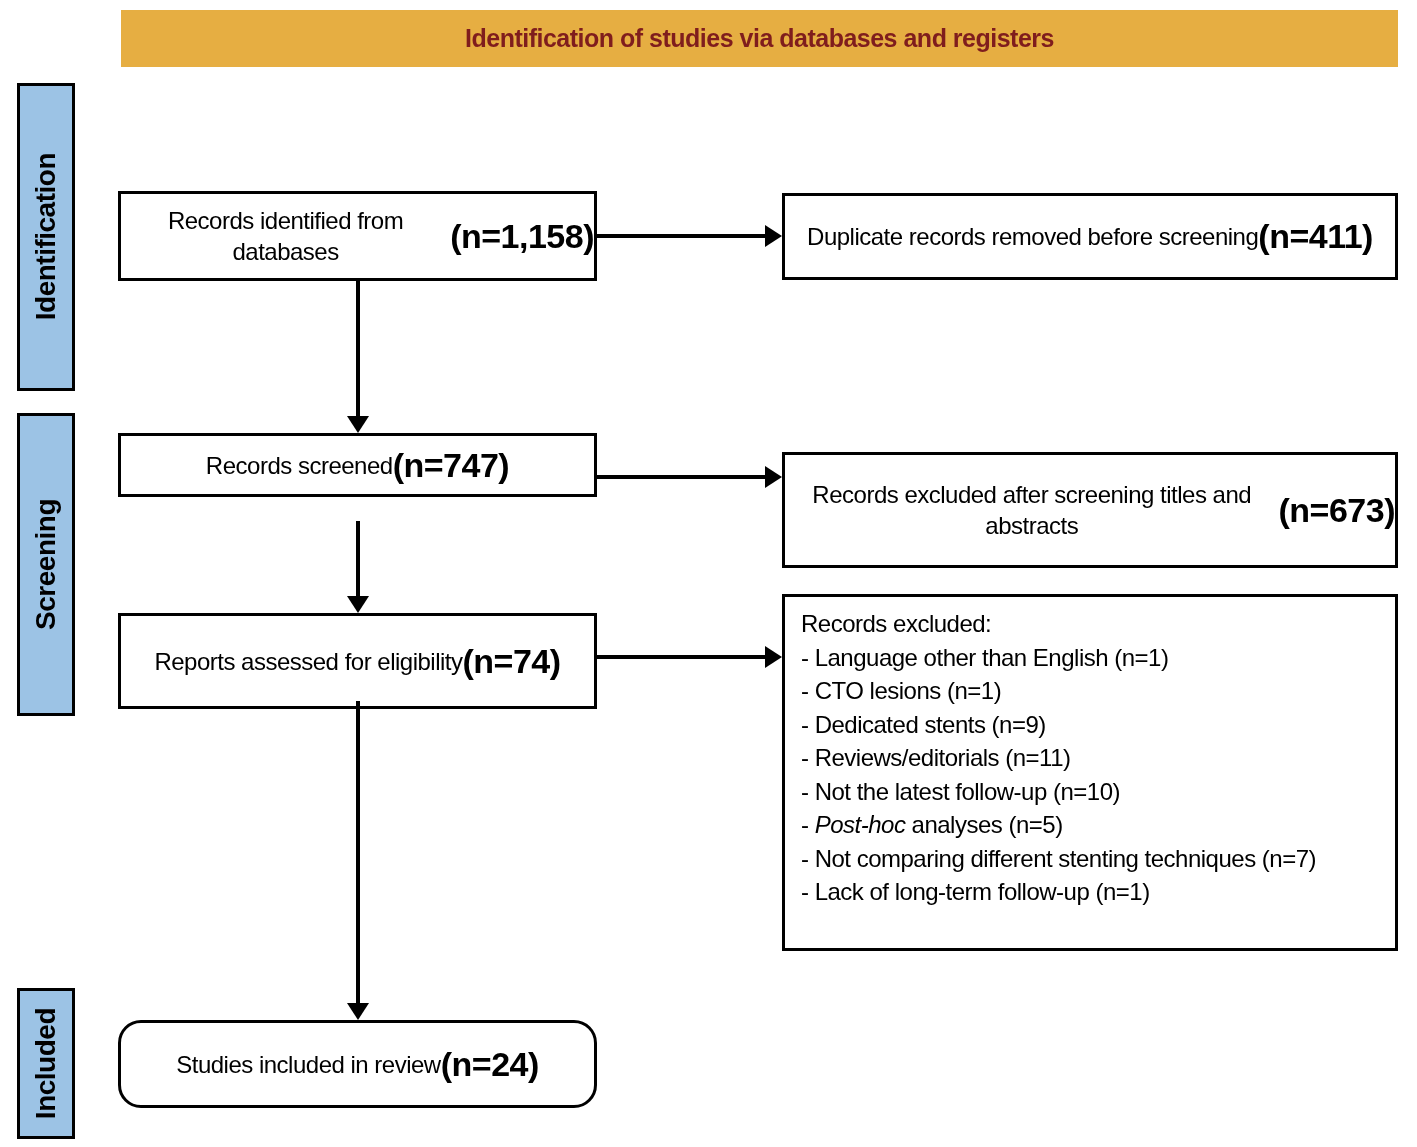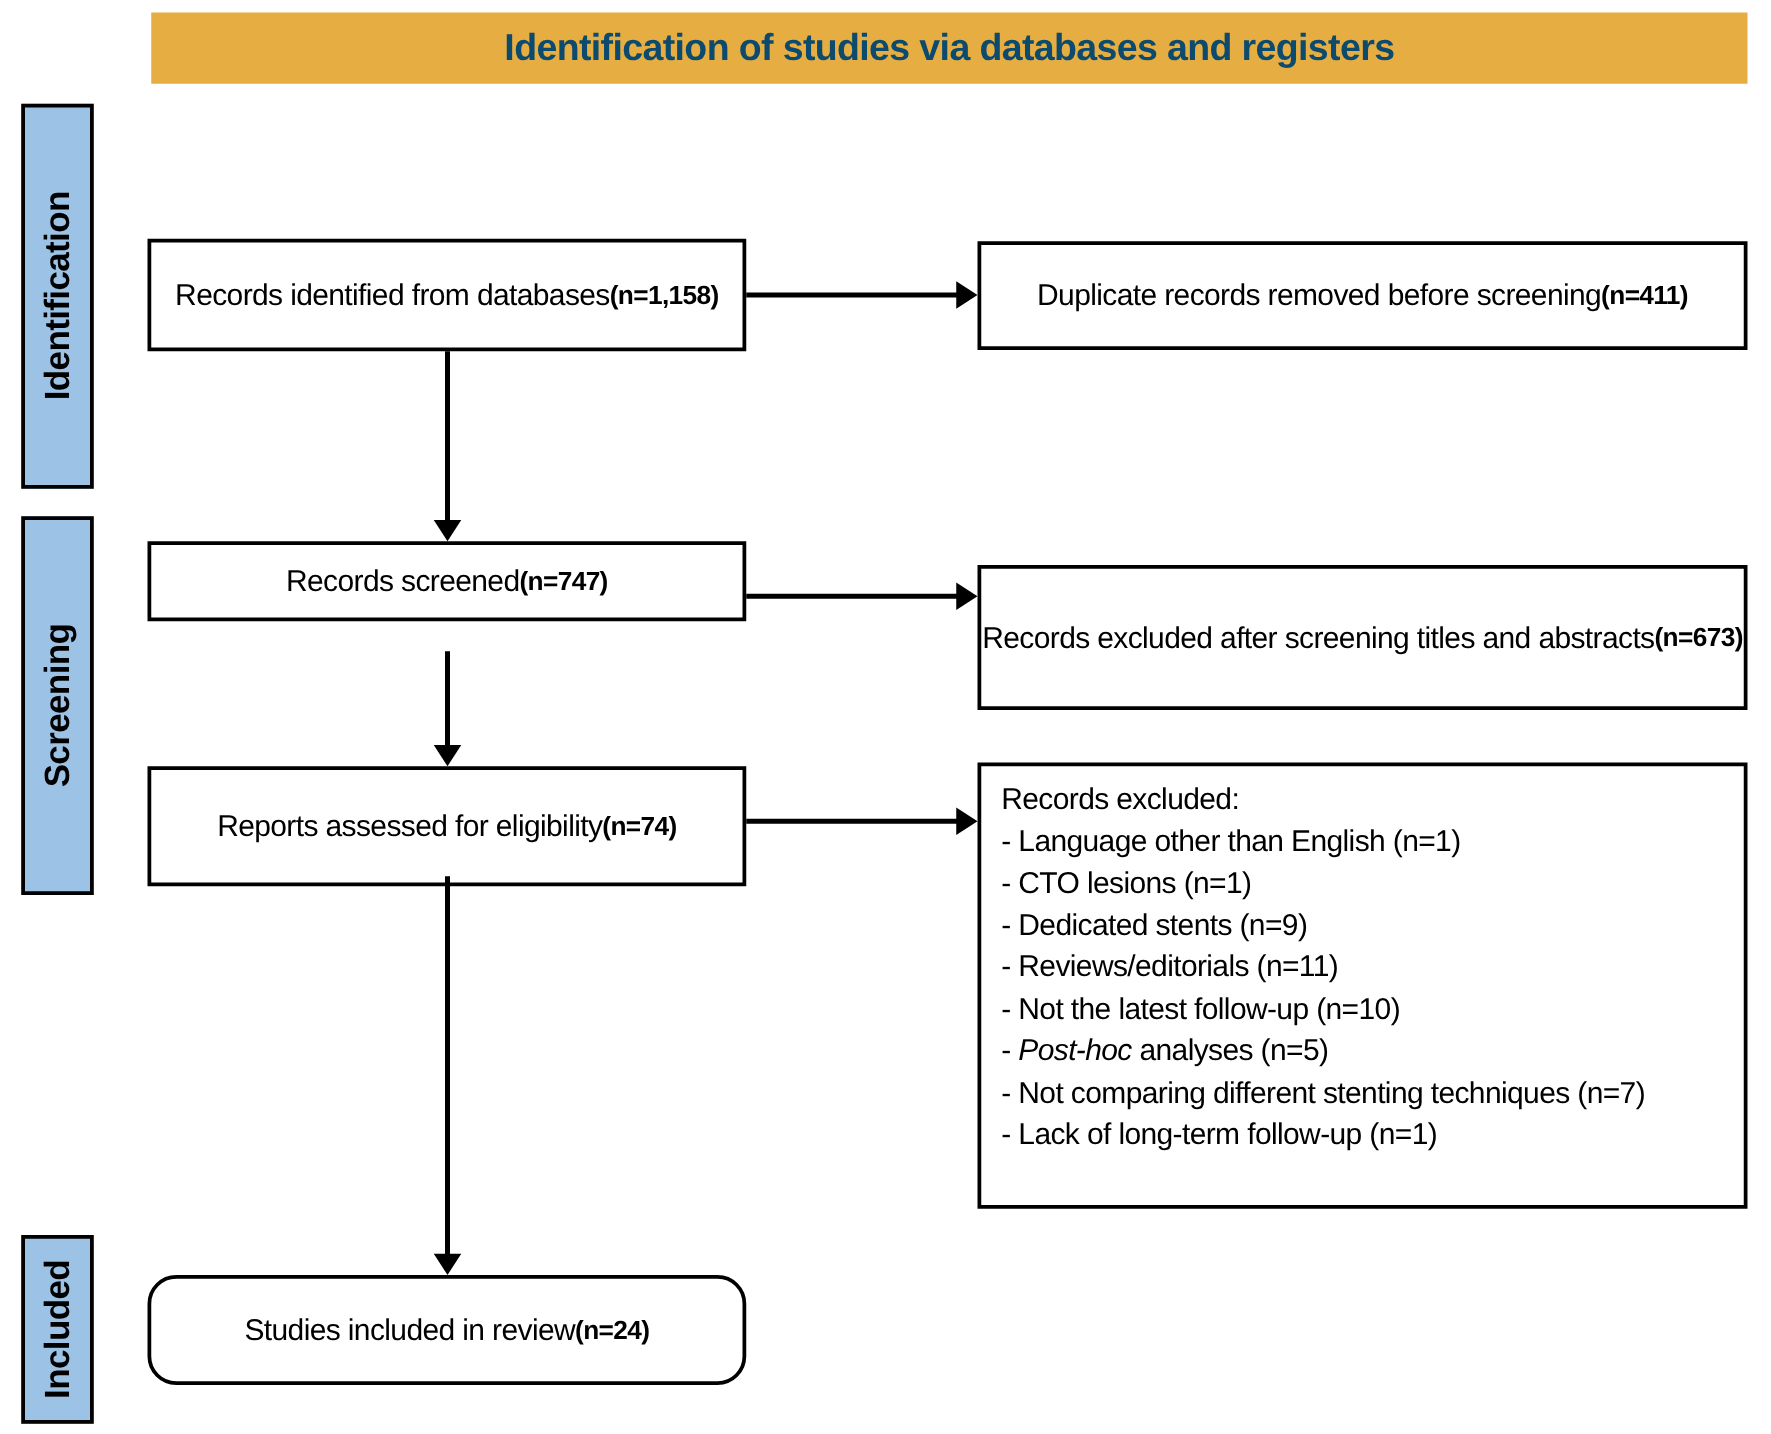--- a/index.html
+++ b/index.html
@@ -17,23 +17,23 @@
   }
   
   .banner {
     position: absolute;
     left: 121px; top: 10px;
     width: 1277px; height: 57px;
     background: var(--banner-bg, #E6AE42);
     display: flex; align-items: center; justify-content: center;
   }
   .banner .banner-text {
-    font-size: 30px;
+    font-size: 25px;
     font-weight: bold;
-    color: #0c4a6e;
+    color: #7f1d1d;
     letter-spacing: -0.5px;
   }
   
   .stage-label {
     position: absolute;
     left: 17px; width: 58px;
     background: var(--sidebar-bg, #9CC3E5);
     border: 3px solid var(--line, #000);
     box-sizing: border-box;
     display: flex; align-items: center; justify-content: center;
@@ -60,37 +60,37 @@
     align-items: center; justify-content: center;
     text-align: center;
     color: #000;
   }
   .flowbox .label {
     font-size: 24px;
     letter-spacing: -0.5px;
     line-height: 31px;
   }
   .flowbox .count {
-    font-size: 21px;
+    font-size: 34px;
     font-weight: bold;
     letter-spacing: -0.5px;
     line-height: 33px;
   }
   .col-left  { left: 118px; width: 479px; }
   .col-right { left: 782px; width: 616px; }
   #box-identified { top: 191px; height: 90px; }
   #box-duplicates { top: 193px; height: 87px; align-items: center; }
   #box-screened   { top: 433px; height: 64px; }
   #box-excluded-titles { top: 452px; height: 116px; }
   #box-eligibility { top: 613px; height: 96px; }
   #box-included   { top: 1020px; height: 88px; border-radius: 23px; }
   
   #box-excluded-reasons {
     position: absolute;
-    left: 782px; top: 610px;
+    left: 782px; top: 594px;
     width: 616px; height: 357px;
     background: #fff;
     border: 3px solid var(--line, #000);
     box-sizing: border-box;
     padding: 10px 0 0 16px;
     text-align: left;
     color: #000;
   }
   #box-excluded-reasons .reason-line {
     font-size: 24px;

